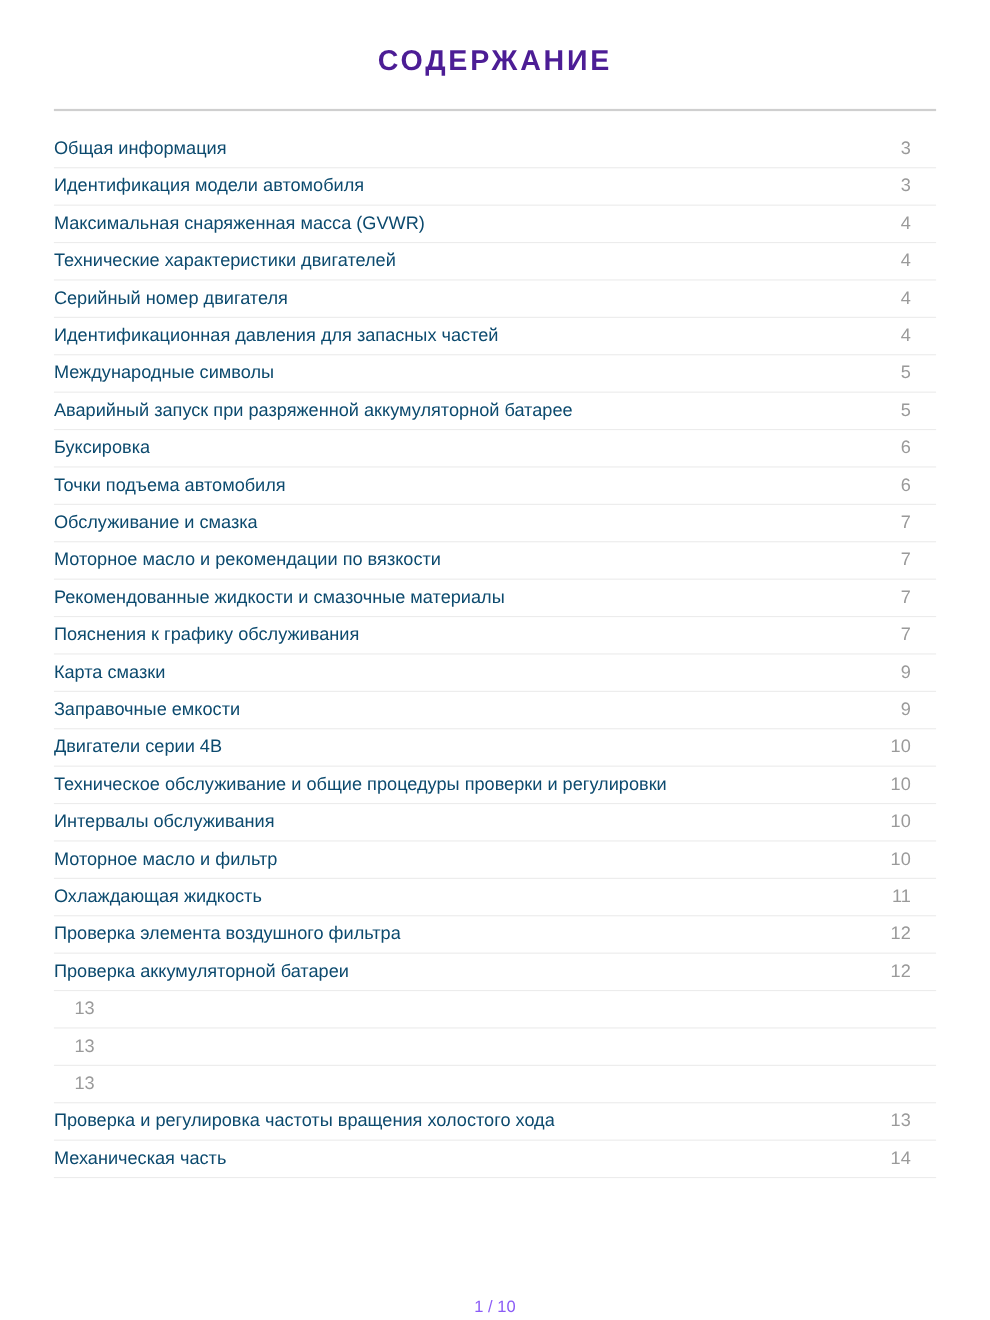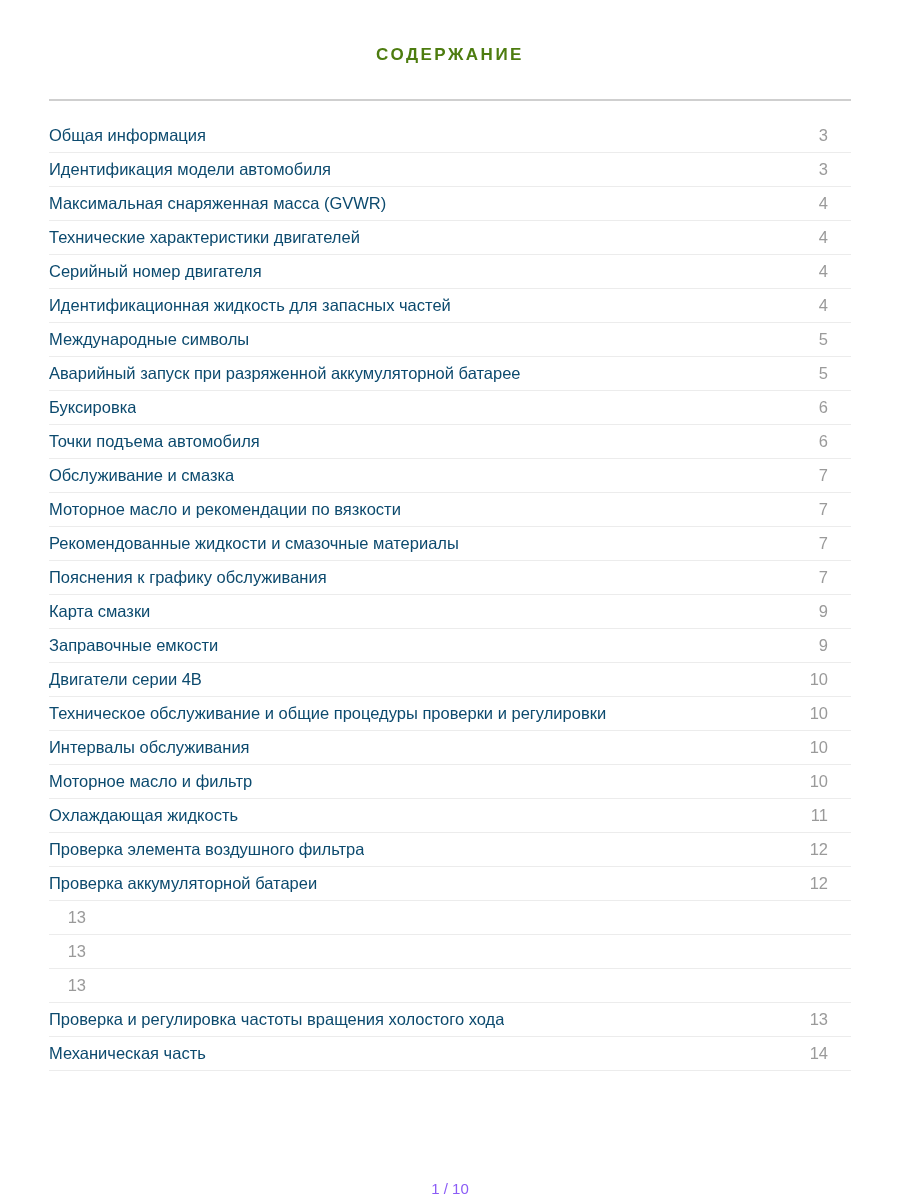--- a/index.html
+++ b/index.html
@@ -16,24 +16,24 @@
     height: 1200px;
     background: #ffffff;
     padding: 0 49px;
     position: relative;
   }
   .doc-title {
     margin-top: 40px;
     height: 30px;
     line-height: 30px;
     text-align: center;
-    font-size: 17px;
+    font-size: 26px;
     font-weight: 700;
     letter-spacing: 2.5px;
-    color: #4d7c0f;
+    color: #4c1d95;
   }
   .top-rule {
     margin-top: 29px;
     height: 0;
     border-top: 2px solid #cfcfcf;
   }
   .toc-list {
     margin-top: 18px;
   }
   .toc-row {
@@ -96,21 +96,21 @@
     <span class="entry-title">Технические характеристики двигателей</span>
     <span class="entry-page">4</span>
   </div>
 
   <div class="toc-row">
     <span class="entry-title">Серийный номер двигателя</span>
     <span class="entry-page">4</span>
   </div>
 
   <div class="toc-row">
-    <span class="entry-title">Идентификационная жидкость для запасных частей</span>
+    <span class="entry-title">Идентификационная давления для запасных частей</span>
     <span class="entry-page">4</span>
   </div>
 
   <div class="toc-row">
     <span class="entry-title">Международные символы</span>
     <span class="entry-page">5</span>
   </div>
 
   <div class="toc-row">
     <span class="entry-title">Аварийный запуск при разряженной аккумуляторной батарее</span>

